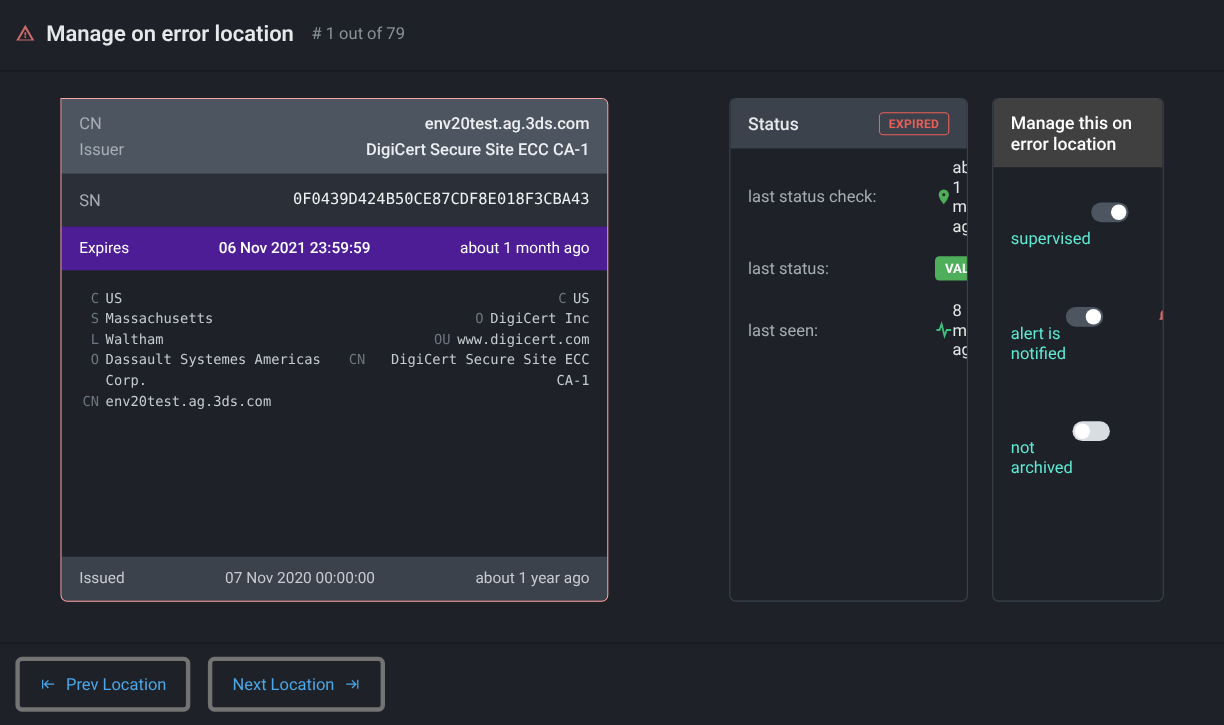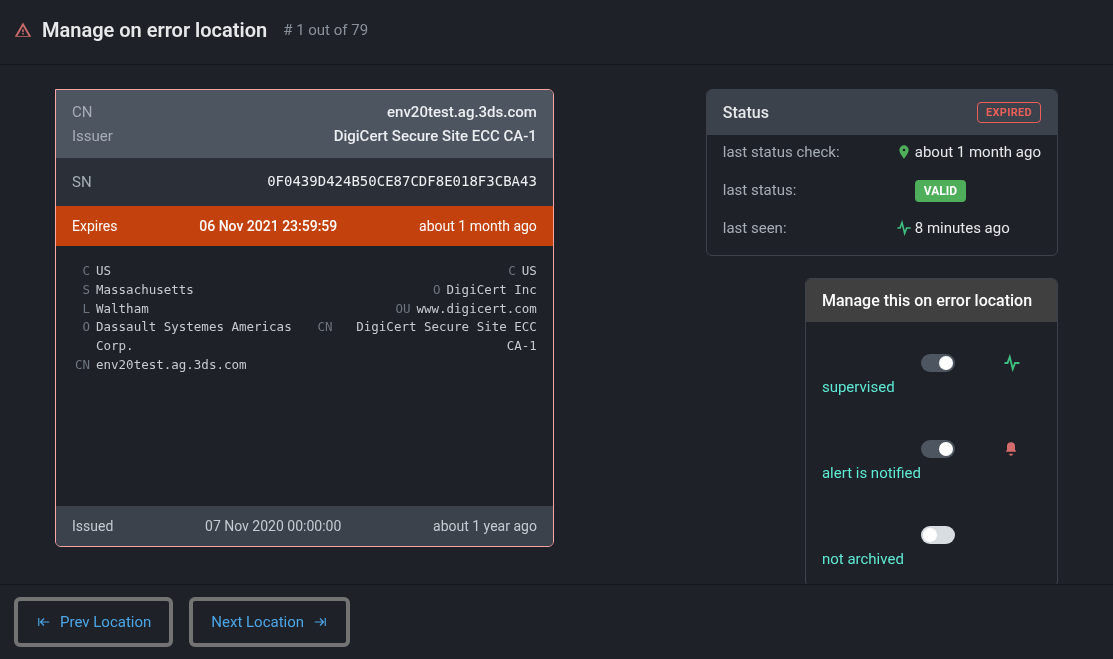--- a/index.html
+++ b/index.html
@@ -21,21 +21,21 @@
 }
 .header .warn-icon { color: #cc6b6b; width:18px; height:18px; }
 .header h1 { color: #e6e8ea; font-size: 20px; font-weight: 600; }
 .header .count { color: #8a919a; font-size: 15px; margin-left: 6px; }
 .content {
   display: flex;
   gap: 110px;
   padding: 24px 55px 0;
 }
 .left-col { width: 500px; }
-.right-col { width: 395px; display:flex; flex-direction:column; gap:22px;align-items:flex-end; }
+.right-col { width: 395px; display:flex; flex-direction:row; gap:22px; }
 .tab {
   display: inline-block;
   background: #ec5f59;
   color: #fff;
   font-weight: 600;
   padding: 8px 14px;
   border-radius: 6px 6px 0 0;
   font-size: 15px;
 }
 .cert-card {
@@ -43,21 +43,21 @@
   border-radius: 0 6px 6px 6px;
   overflow: hidden;
 }
 .cert-sec { padding: 10px 16px; }
 .cert-top { background: #4d5560; }
 .cert-row { display: flex; justify-content: space-between; padding: 3px 0; }
 .cert-row .k { color: #a6adb5; font-size: 15px; }
 .cert-row .v { color: #eceff1; font-size: 15px; font-weight: 500; }
 .cert-sn { background: #2b3038; padding: 12px 16px; }
 .cert-sn .v { font-family: ui-monospace, Menlo, monospace; font-size: 14px; color:#eef0f2;}
-.cert-exp { background: #c2410c; color: #fff; display:flex; justify-content:space-between; padding:12px 16px; }
+.cert-exp { background: #4c1d95; color: #fff; display:flex; justify-content:space-between; padding:12px 16px; }
 .cert-exp span { color:#fff; }
 .cert-exp .date { font-weight:500; }
 .cert-body {
   background: #1e2228;
   display: flex;
   font-family: ui-monospace, Menlo, monospace;
   font-size: 12.5px;
   padding: 16px;
   gap: 20px;
   height: 260px;

